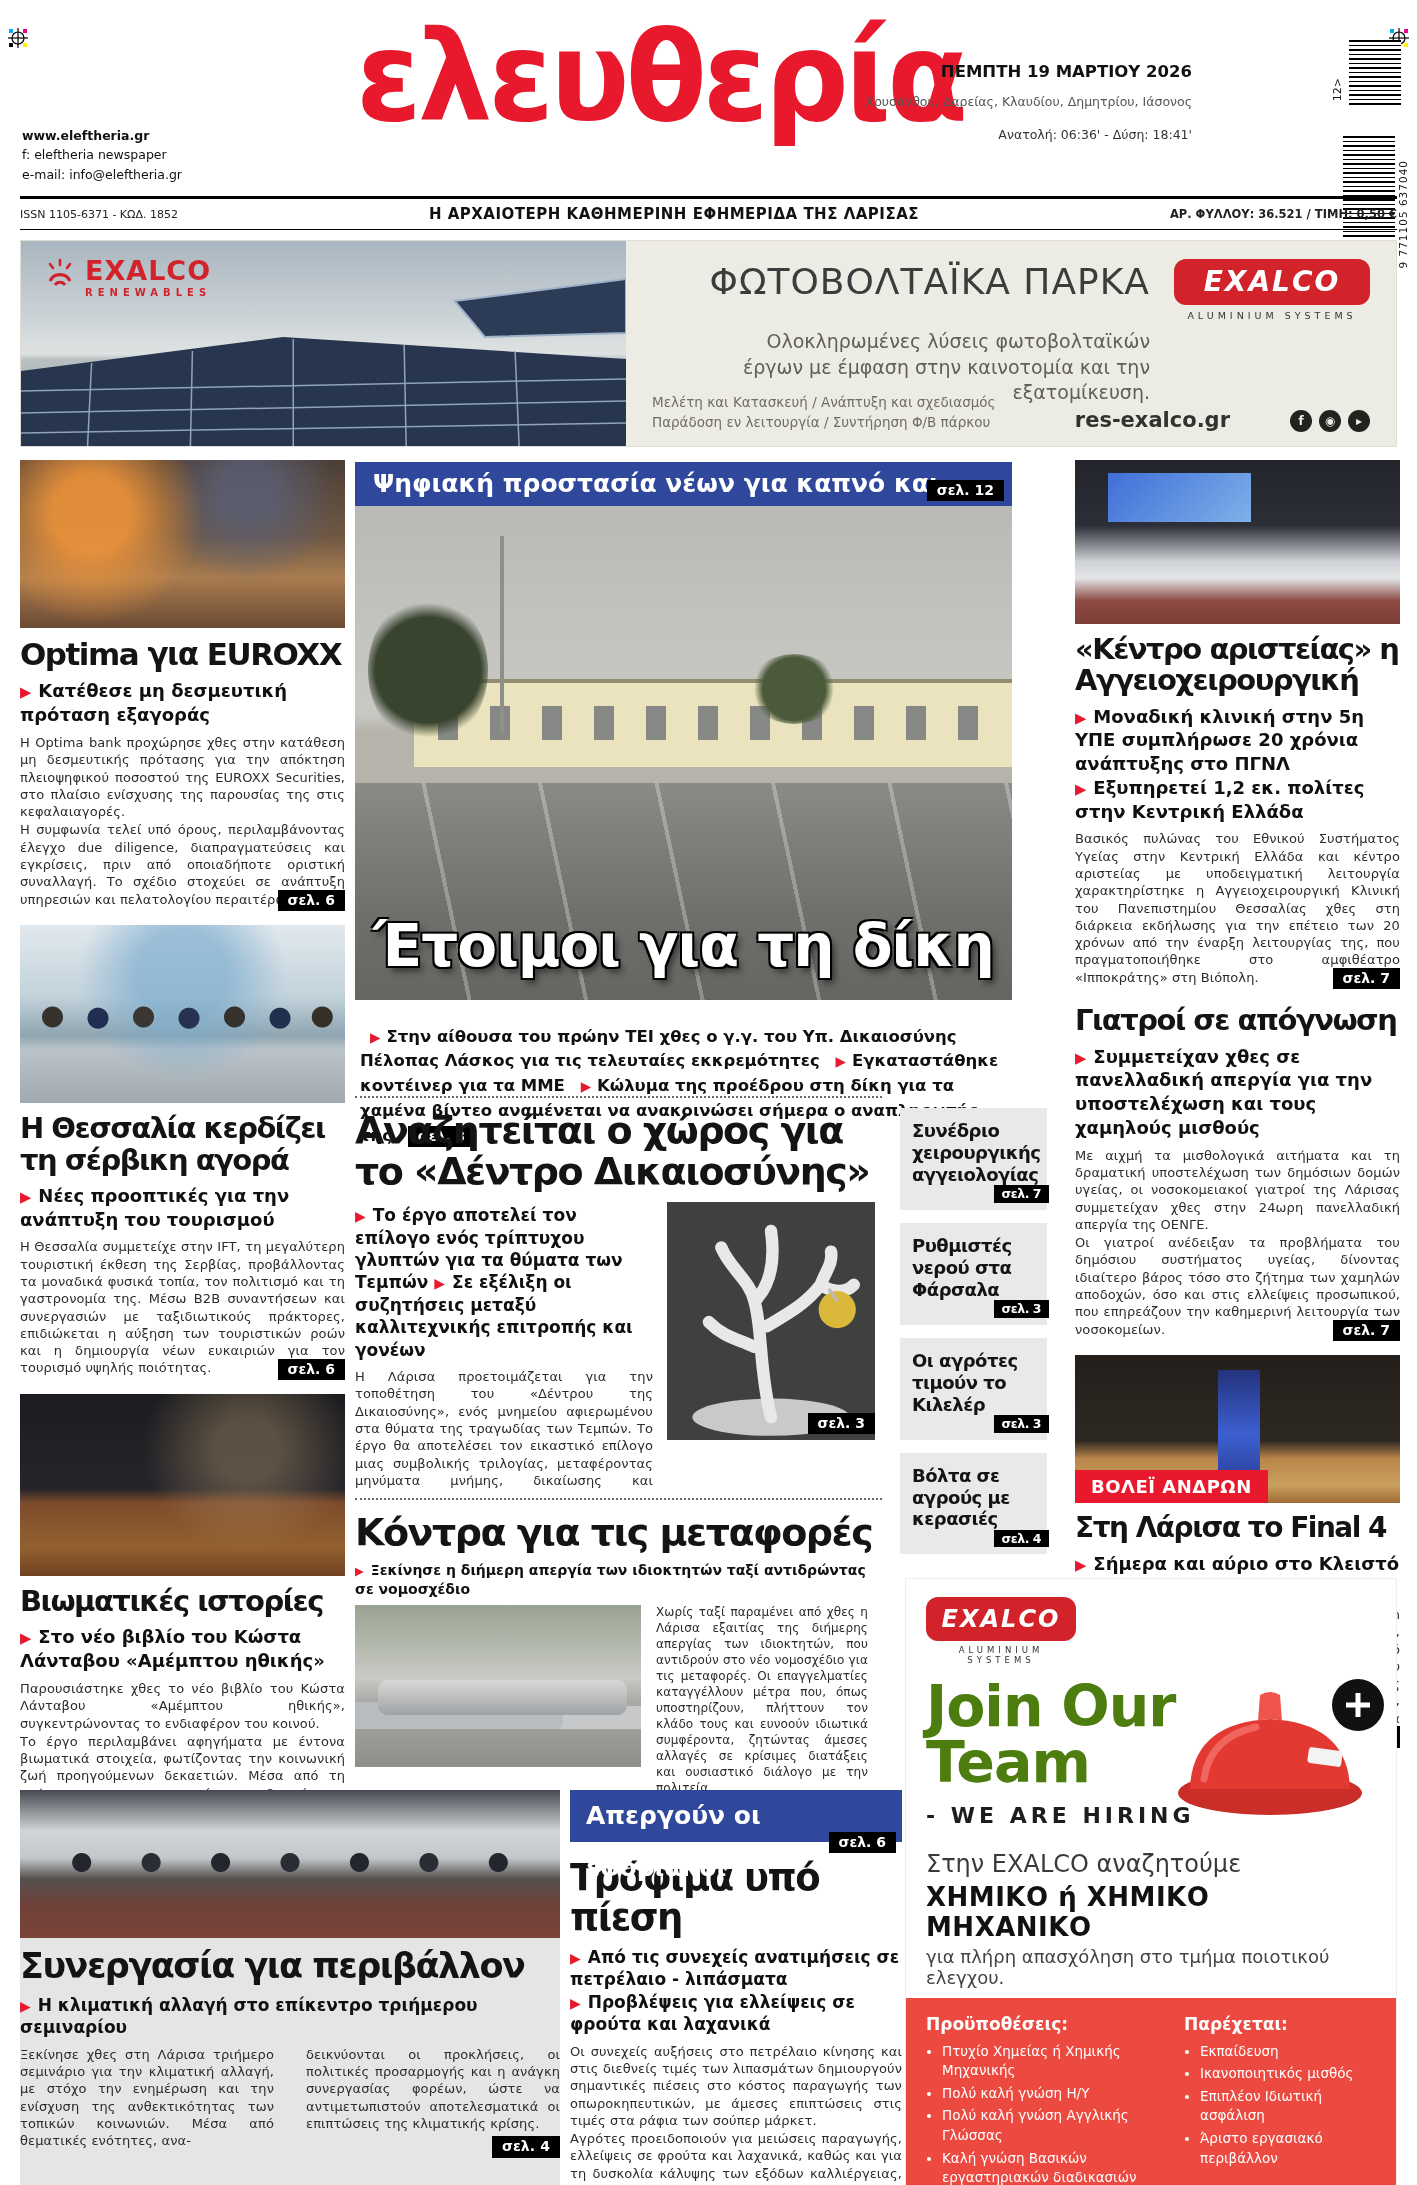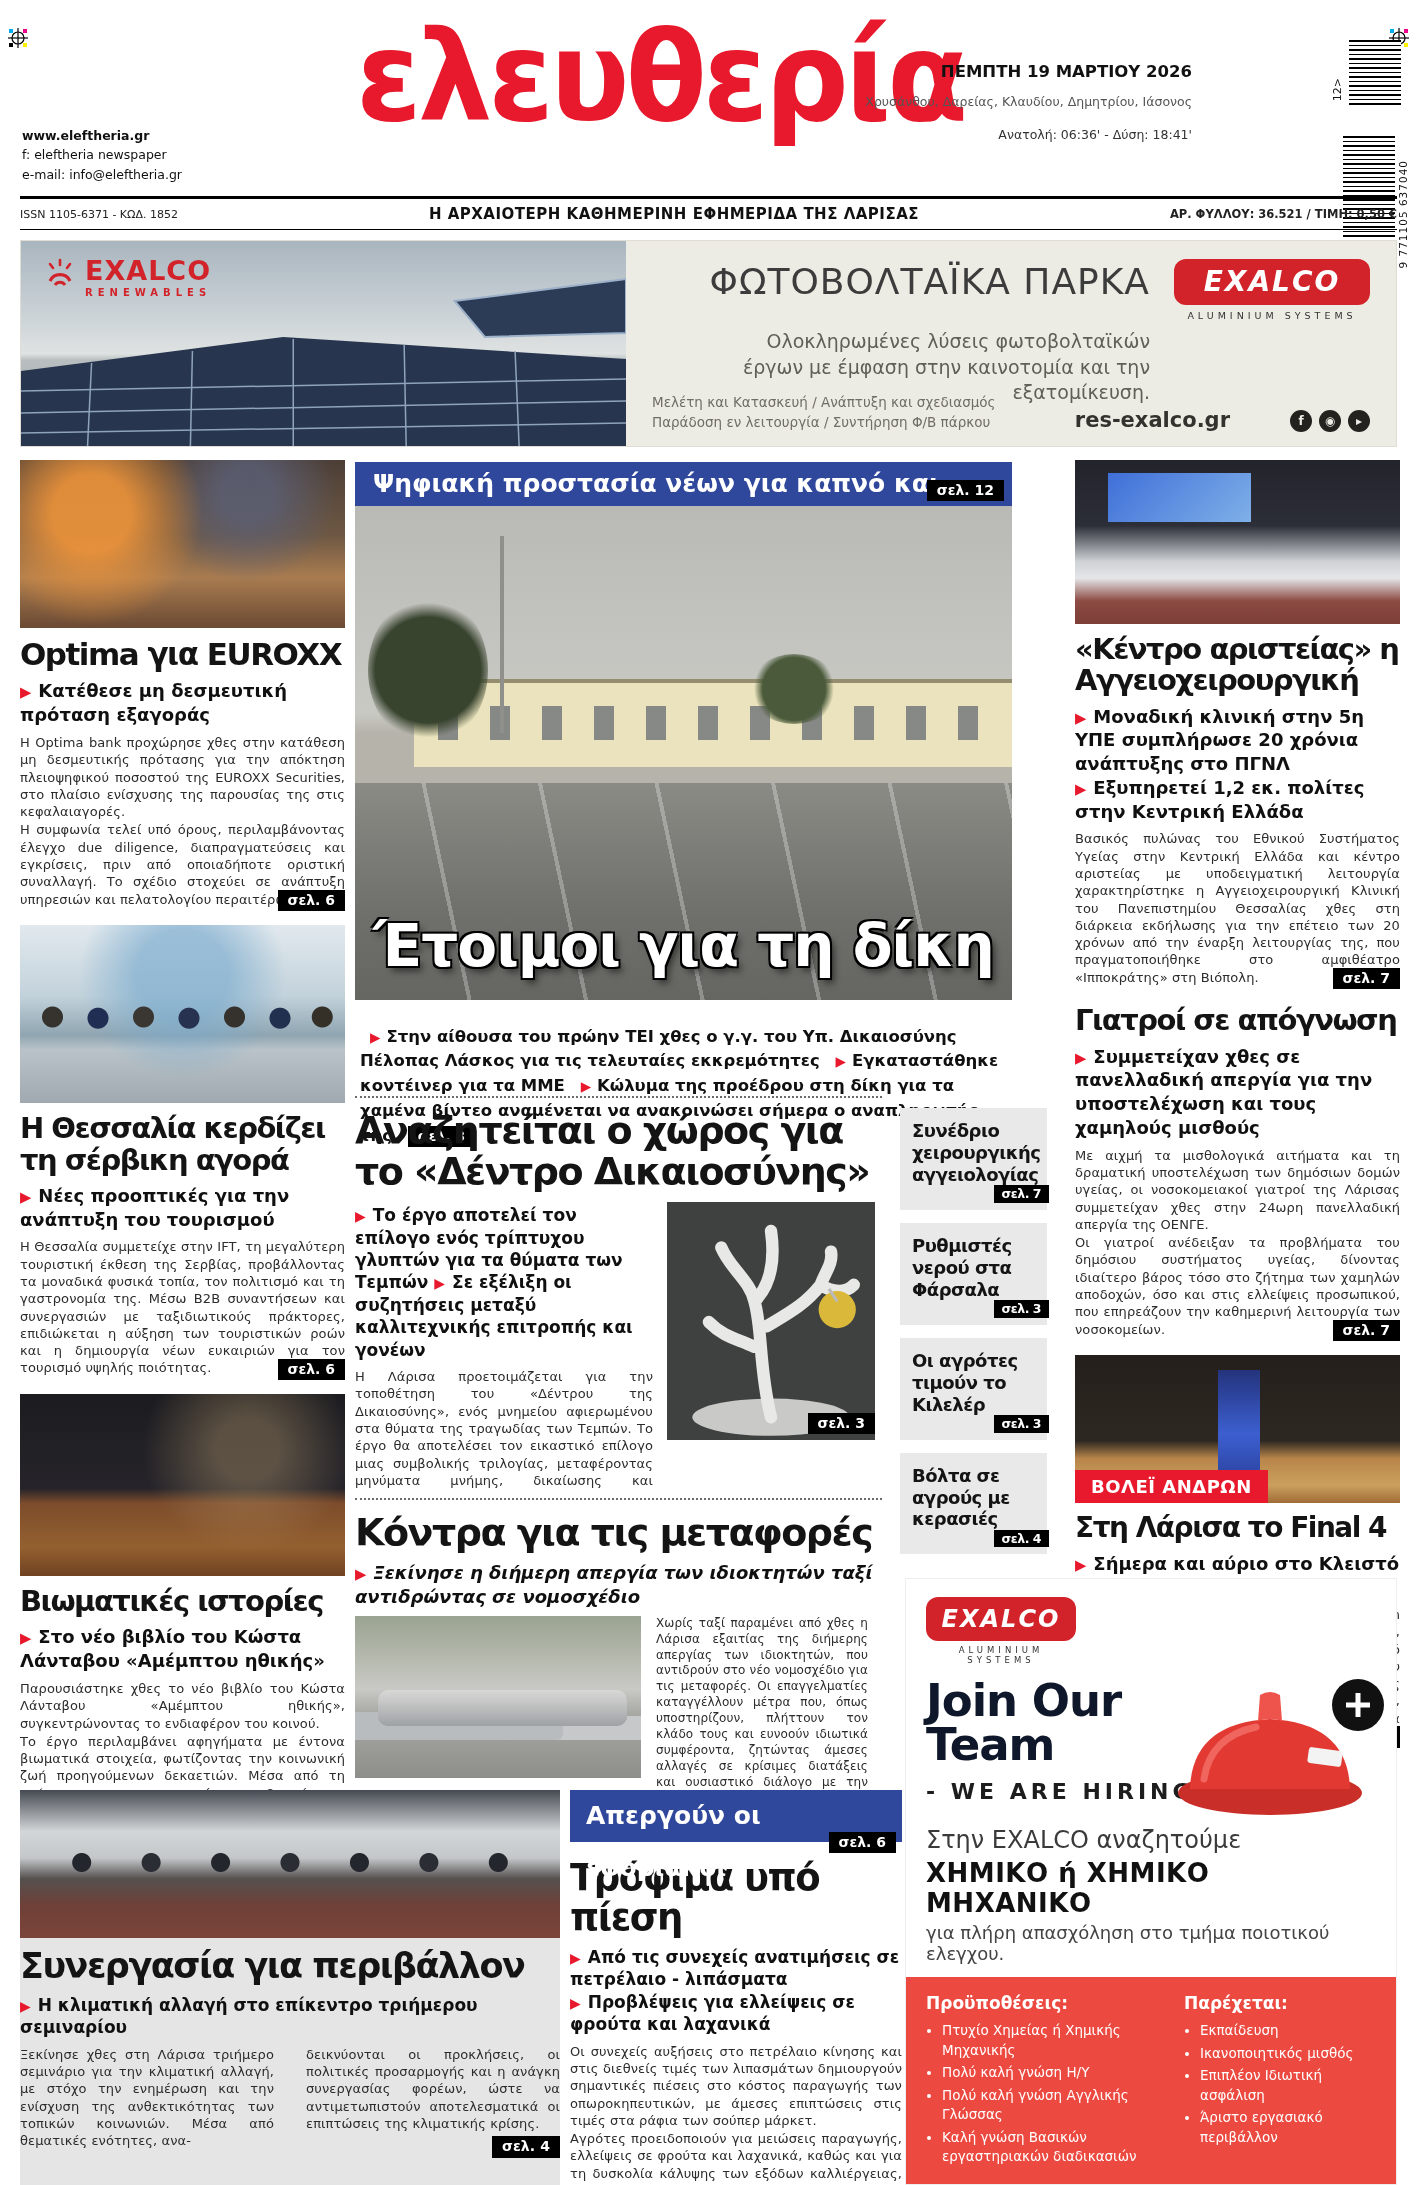--- a/index.html
+++ b/index.html
@@ -106,21 +106,21 @@
   .dentro-left .subhead{font-size:17px;}
   .art-image{width:208px;height:238px;position:relative;background:#3f4040;flex:none;margin-top:6px;}
   .art-image .pagebox{position:absolute;right:0;bottom:6px;}
   .kontra-row{display:flex;gap:15px;margin-top:4px;}
   .kontra-photo{width:286px;height:162px;flex:none;
      background:linear-gradient(180deg,#9aa392 0%,#b9bdb2 30%,#c9c9c6 45%,#a8a8a4 60%,#8e8e8a 100%);}
   .kontra-photo:before{content:"";position:absolute;left:8%;right:5%;top:46%;height:22%;border-radius:10px;
      background:linear-gradient(180deg,#d8d8d6,#9fa2a5);box-shadow:-60px 18px 0 -4px #b9bcbe,60px 20px 0 -6px #c6c8ca;}
   .kontra-body{width:212px;}
   .kontra-body .body-text{font-size:12px;max-height:188px;overflow:hidden;}
-  .subhead.s19{font-size:18px;font-style:italic;}
+  .subhead.s19{font-size:14px;}
 
   .center-rail{width:147px;padding-top:22px;display:flex;flex-direction:column;gap:13px;}
   .rail-box{background:#e9e9e9;position:relative;padding:12px 10px 24px 12px;
             font-size:18px;font-weight:bold;line-height:1.22;letter-spacing:-0.5px;color:#141414;}
   .rail-box .pagebox{position:absolute;right:-2px;bottom:7px;font-size:12.5px;padding:1px 8px;}
 
   
   .bottom-middle{position:absolute;left:570px;top:1790px;width:332px;bottom:0;background:#fff;z-index:2;}
   .bb2{height:52px;font-size:25px;line-height:52px;padding-left:16px;box-sizing:border-box;}
   .bb2 .pagebox{bottom:-11px;right:6px;}
@@ -179,21 +179,21 @@
      background:linear-gradient(180deg,#24337c,#3c5fd0 55%,#2a3f9a);}
   .badge{position:absolute;left:0;bottom:0;background:#e8192c;color:#fff;font-weight:bold;
          font-size:18px;padding:6px 16px;letter-spacing:0.5px;}
 
   
   .job-ad{position:absolute;left:905px;top:1578px;width:492px;height:607px;background:#fff;z-index:3;
           border:1px solid #eee;box-sizing:border-box;display:flex;flex-direction:column;}
   .ja-top{padding:18px 20px 10px 20px;position:relative;flex:1;}
   .ja-logo .exlogo{width:150px;height:44px;line-height:44px;font-size:24px;}
   .ja-logo .exlogo-sub{font-size:8.5px;margin-top:4px;width:150px;}
-  .ja-head{margin-top:14px;font-size:45px;font-weight:bold;color:#0f172a;line-height:0.98;letter-spacing:-1px;}
+  .ja-head{margin-top:14px;font-size:57px;font-weight:bold;color:#4d7c0f;line-height:0.98;letter-spacing:-1px;}
   .ja-hiring{margin-top:12px;font-size:22px;font-weight:bold;color:#1d1d1d;letter-spacing:4px;}
   .ja-hat{position:absolute;right:8px;top:96px;}
   .ja-intro{margin-top:22px;font-size:24px;color:#3a3a3a;}
   .ja-pos{font-size:26px;font-weight:bold;color:#111;letter-spacing:0.5px;margin-top:4px;}
   .ja-det{font-size:18px;color:#444;margin-top:4px;}
   .ja-red{background:#ec4a40;color:#fff;display:flex;gap:18px;padding:16px 20px 14px 20px;}
   .ja-red h4{margin:0 0 8px 0;font-size:17px;}
   .ja-red ul{margin:0;padding-left:16px;font-size:13.5px;line-height:1.45;}
   .ja-red li{margin-bottom:3px;}
   .ja-col1{flex:1.25;} .ja-col2{flex:1;}

